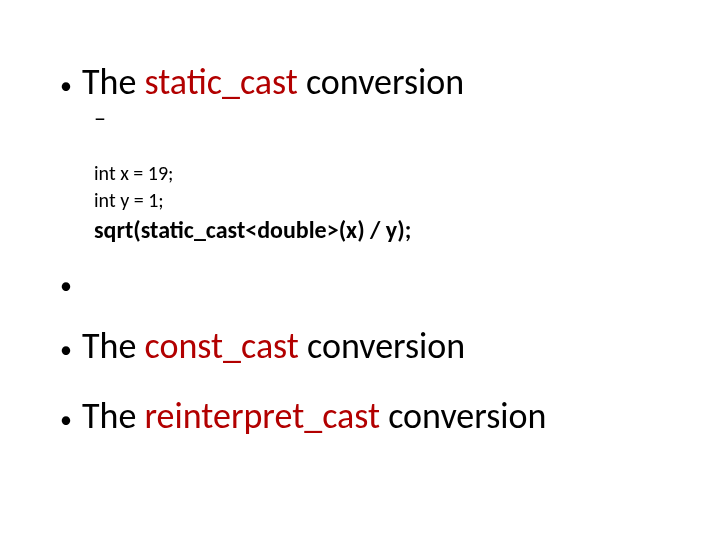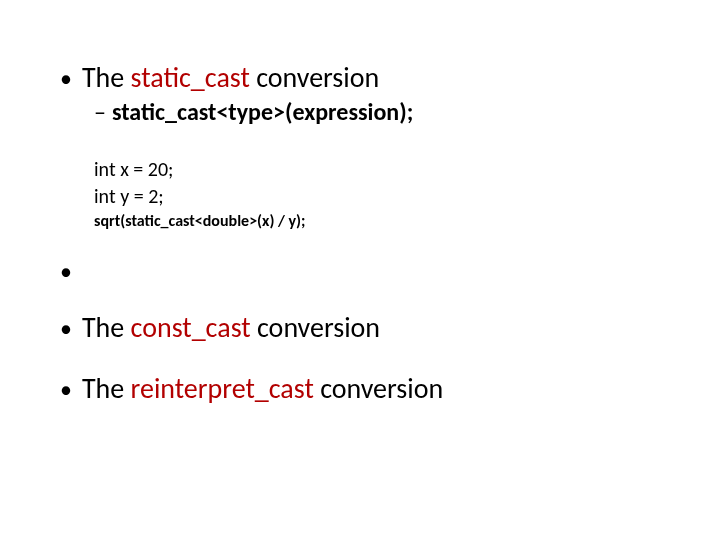--- a/index.html
+++ b/index.html
@@ -22,21 +22,21 @@
     display: flex;
     align-items: baseline;
     margin: 0;
   }
   .bullet-row .dot {
     font-size: 24px;
     margin-right: 10px;
     line-height: 1;
   }
   .bullet-text {
-    font-size: 28px;
+    font-size: 36px;
   }
   .bullet-text .prefix {
     color: #000;
   }
   .bullet-text .highlight {
     color: #b20000;
   }
   .sub-row {
     display: flex;
     align-items: baseline;
@@ -55,21 +55,21 @@
   .code-block {
     margin: 30px 0 0 34px;
     font-size: 20px;
     line-height: 1.35;
     color: #000;
   }
   .code-line {
     display: block;
   }
   .code-bold {
-    font-size: 16px;
+    font-size: 24px;
     font-weight: 700;
   }
   .spacer-lg {
     height: 28px;
   }
   .spacer-md {
     height: 26px;
   }
 </style>
 </head>
@@ -79,26 +79,25 @@
 
   <div class="bullet-row">
     <span class="dot">•</span>
     <span class="bullet-text">
       <span class="prefix">The </span><span class="highlight">static_cast</span><span class="prefix"> conversion</span>
     </span>
   </div>
 
   <div class="sub-row">
     <span class="dash">–</span>
-    <span class="sub-text">static_cast&lt;type&gt;(expression);</span>
   </div>
 
   <div class="code-block">
-    <span class="code-line">int x = 20;</span>
-    <span class="code-line">int y = 2;</span>
+    <span class="code-line">int x = 19;</span>
+    <span class="code-line">int y = 1;</span>
     <span class="code-line code-bold">sqrt(static_cast&lt;double&gt;(x) / y);</span>
   </div>
 
   <div class="spacer-lg"></div>
 
   <div class="bullet-row">
     <span class="dot">•</span>
   </div>
 
   <div class="spacer-md"></div>

